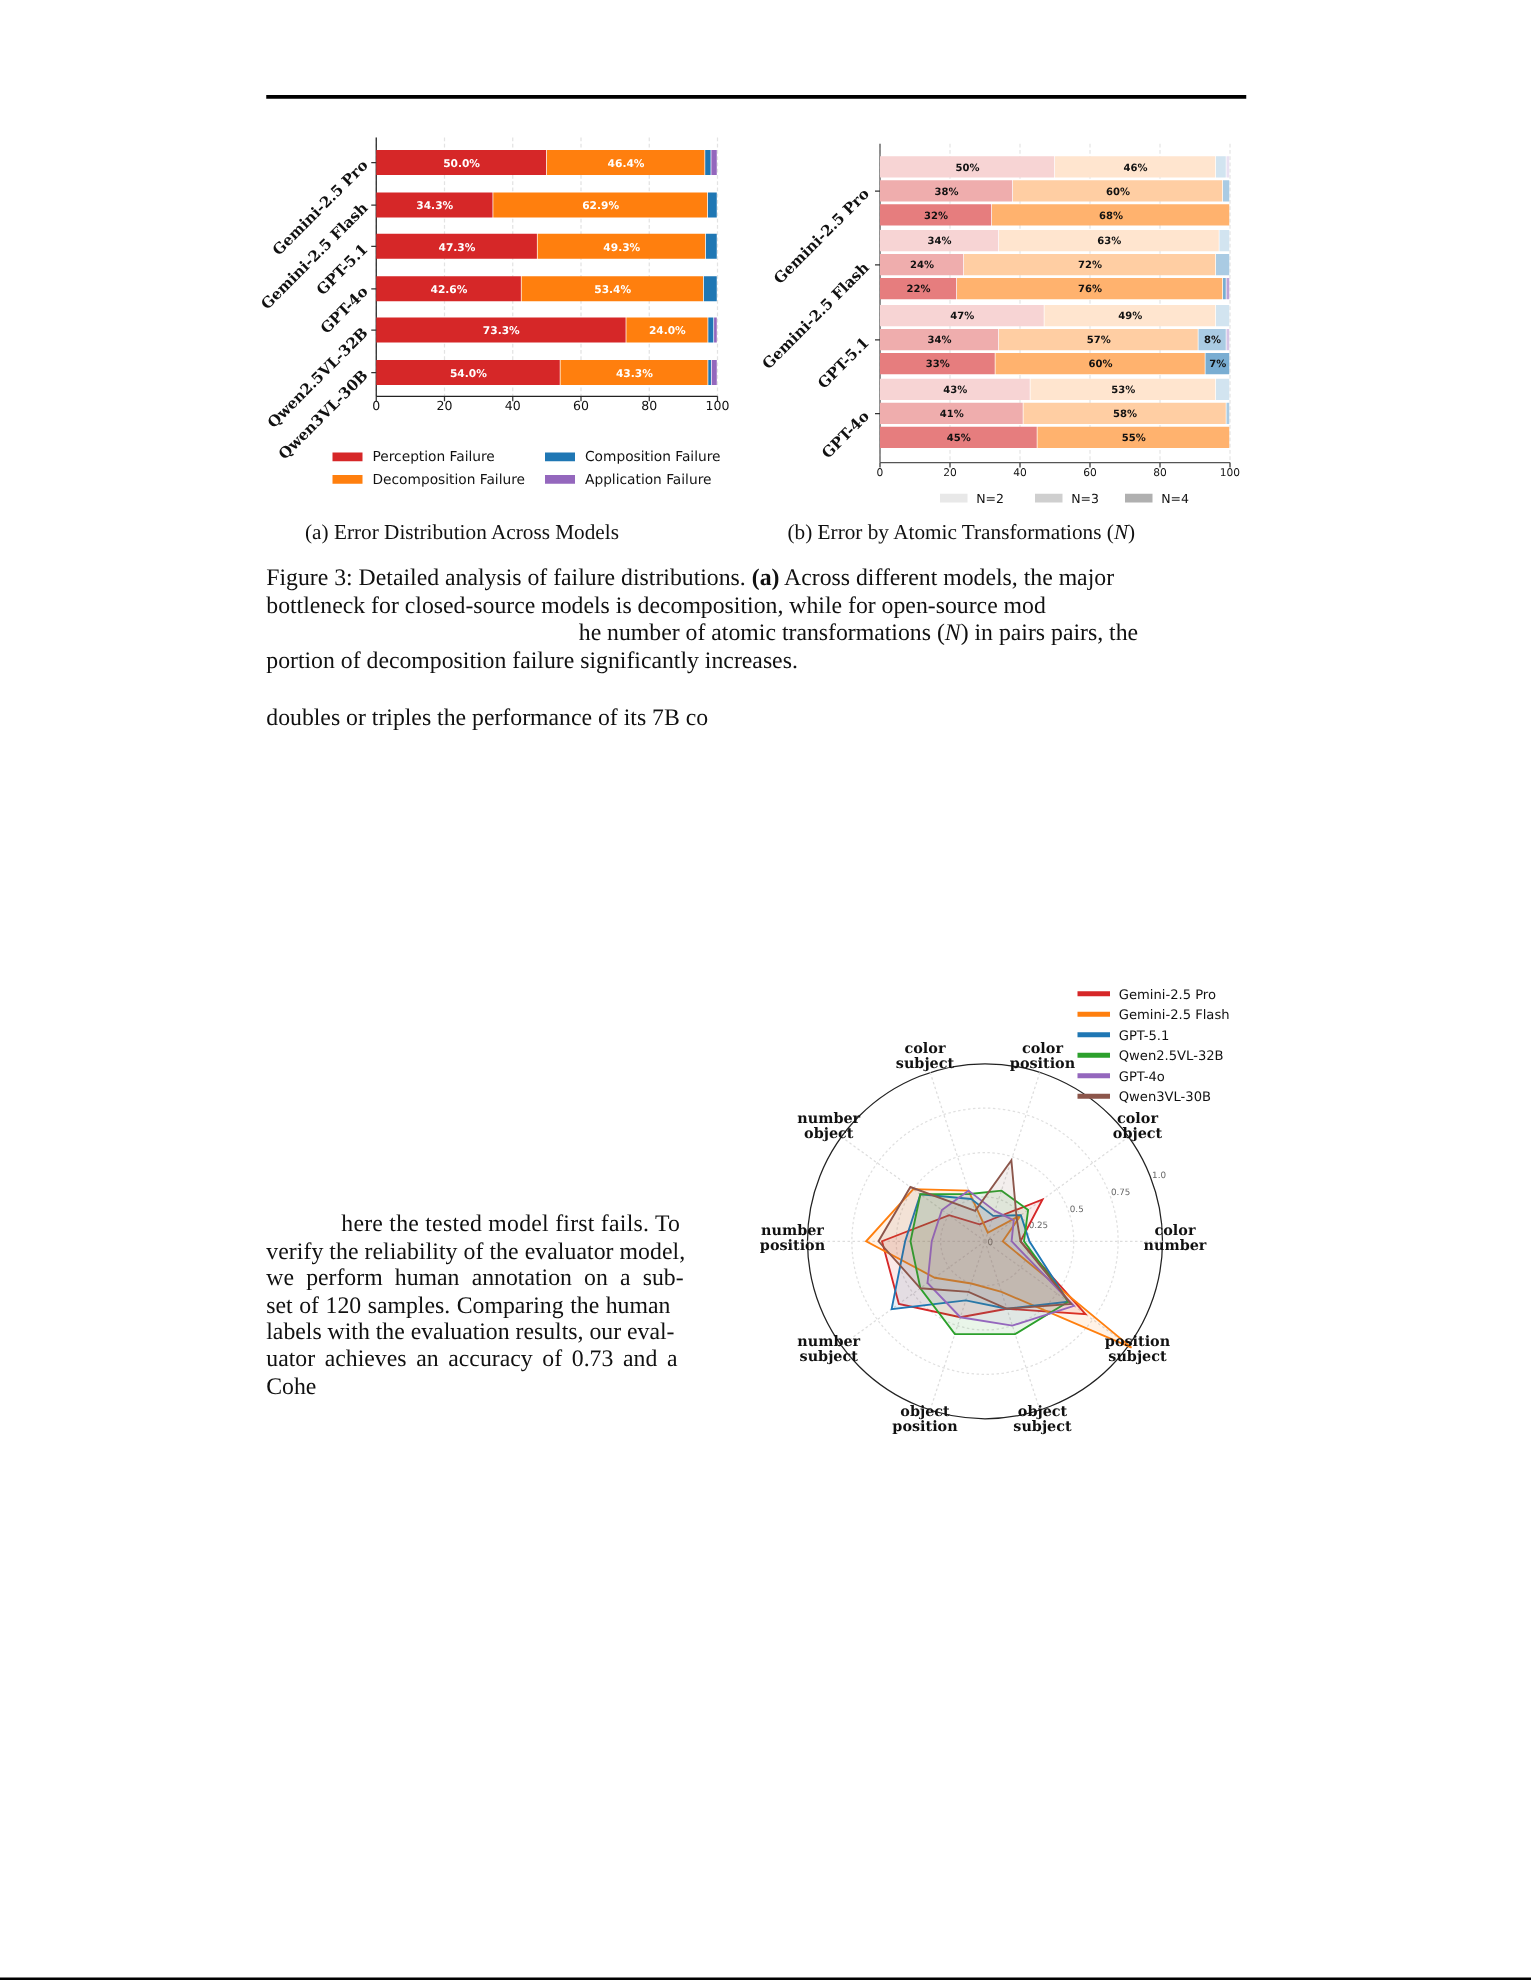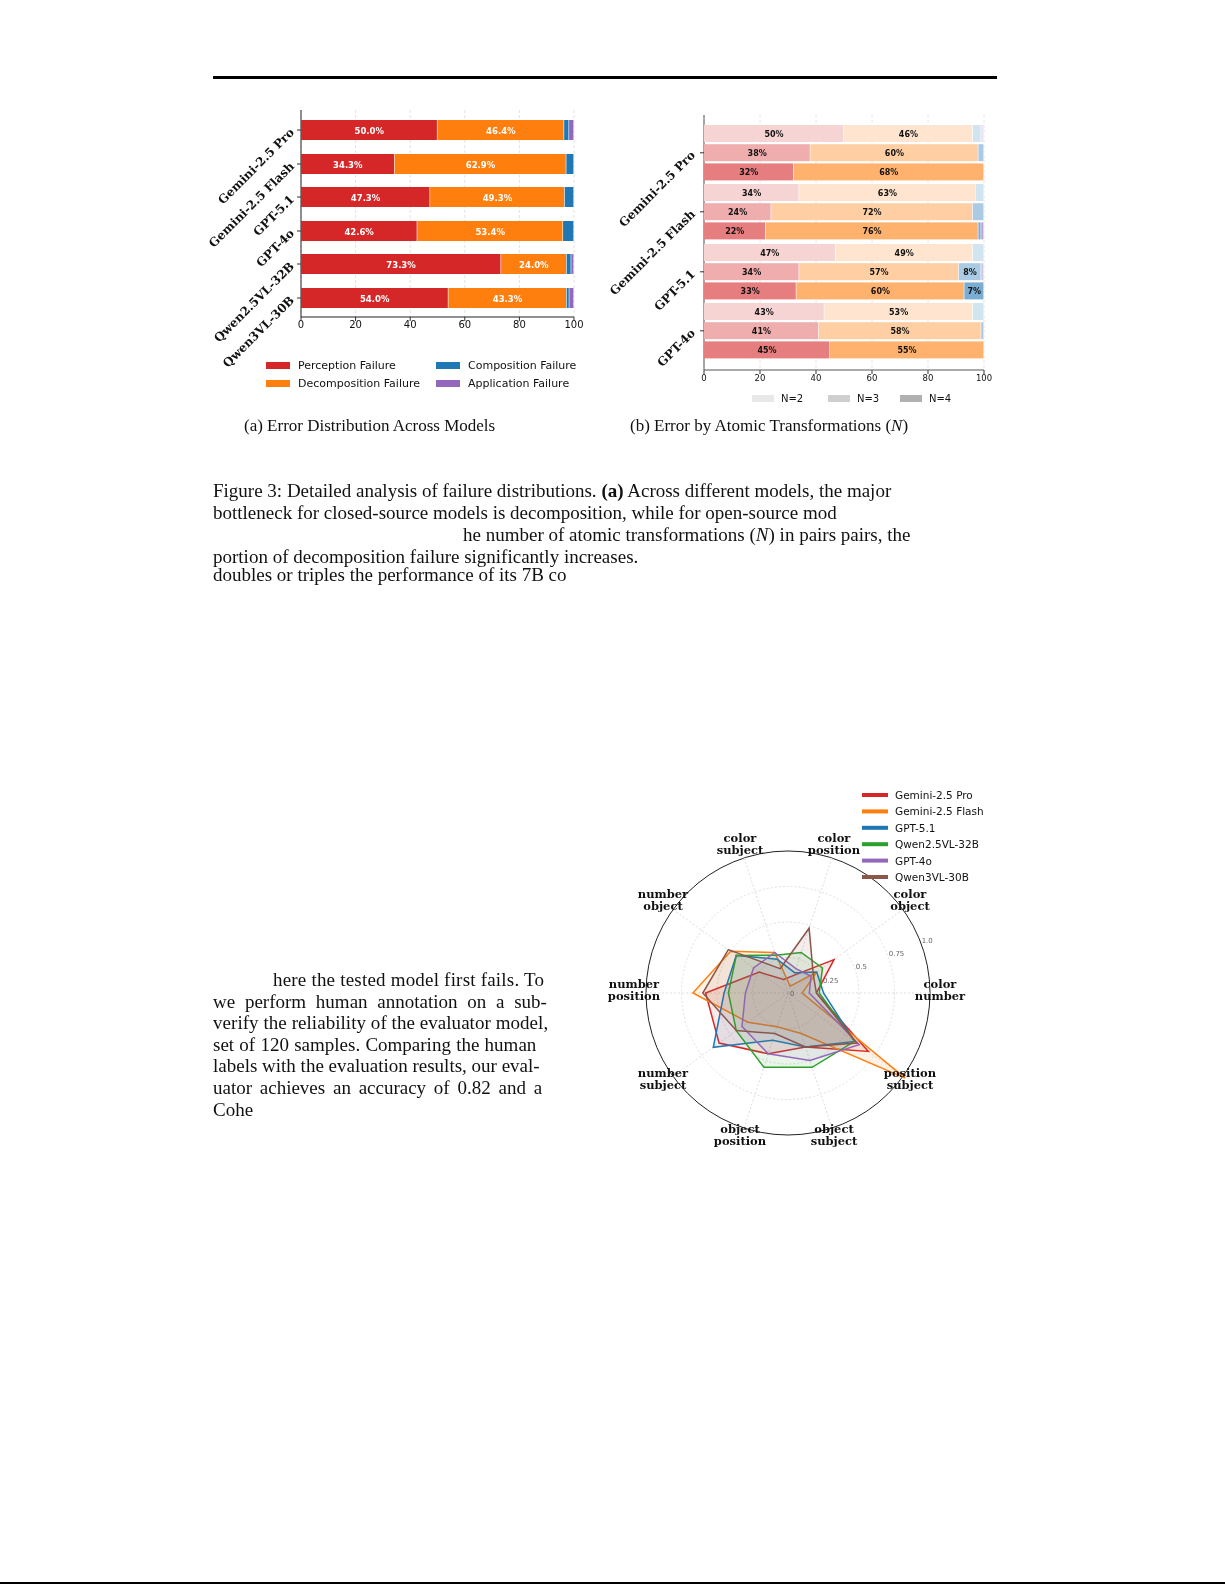--- a/index.html
+++ b/index.html
@@ -193,36 +193,36 @@
     <text x="171" y="297" font-size="10" fill="#111">N=2</text>
     <rect x="218" y="290" width="22" height="7" fill="#cfcfcf"></rect>
     <text x="247" y="297" font-size="10" fill="#111">N=3</text>
     <rect x="290" y="290" width="22" height="7" fill="#b0b0b0"></rect>
     <text x="319" y="297" font-size="10" fill="#111">N=4</text>
   </svg>
 <div class="abs subcap" style="left:630px;top:416px;">
   <span>(b) Error by Atomic Transformations (</span><i>N</i><span>)</span>
 </div>
 
-<div class="caption" style="top:480px;">
+<div class="caption" style="top:452px;">
   <div class="cap-line"><span>Figure 3: Detailed analysis of failure distributions. </span><b>(a)</b><span> Across different models, the major</span></div>
   <div class="cap-line"><span>bottleneck for closed-source models is decomposition, while for open-source mod</span></div>
   <div class="cap-line" style="padding-left:250px;"><span>he number of atomic transformations (</span><i>N</i><span>) in pairs pairs, the</span></div>
   <div class="cap-line"><span>portion of decomposition failure significantly increases.</span></div>
 </div>
 
 <div class="bodytext" style="left:213px;top:564px;white-space:nowrap;">doubles or triples the performance of its 7B co</div>
 
 <div class="bodytext" style="left:213px;top:969px;width:372px;">
   <div class="cap-line" style="padding-left:60px;letter-spacing:0.2px;">here the tested model first fails.  To</div>
+  <div class="cap-line" style="letter-spacing:0.05px;">verify the reliability of the evaluator model,</div>
   <div class="cap-line" style="word-spacing:5px;">we perform human annotation on a sub-</div>
-  <div class="cap-line" style="letter-spacing:0.05px;">verify the reliability of the evaluator model,</div>
   <div class="cap-line" style="word-spacing:0.5px;">set of 120 samples. Comparing the human</div>
   <div class="cap-line">labels with the evaluation results, our eval-</div>
-  <div class="cap-line" style="word-spacing:3px;">uator achieves an accuracy of 0.82 and a</div>
+  <div class="cap-line" style="word-spacing:3px;">uator achieves an accuracy of 0.73 and a</div>
   <div class="cap-line">Cohe</div>
 </div>
 
 <svg id="chart-c" class="abs" style="left:600px;top:780px;" width="410" height="380">
     <circle cx="188" cy="213" r="35.5" fill="none" stroke="#e0e0e0" stroke-dasharray="2,2"></circle>
     <circle cx="188" cy="213" r="71" fill="none" stroke="#e0e0e0" stroke-dasharray="2,2"></circle>
     <circle cx="188" cy="213" r="106.5" fill="none" stroke="#e0e0e0" stroke-dasharray="2,2"></circle>
     <circle cx="188" cy="213" r="142" fill="none" stroke="#222" stroke-width="1"></circle>
     <line x1="188" y1="213" x2="144.11958679875747" y2="77.94997468608818" stroke="#ddd" stroke-dasharray="2,2"></line>
     <line x1="188" y1="213" x2="231.88041320124253" y2="77.94997468608821" stroke="#ddd" stroke-dasharray="2,2"></line>

